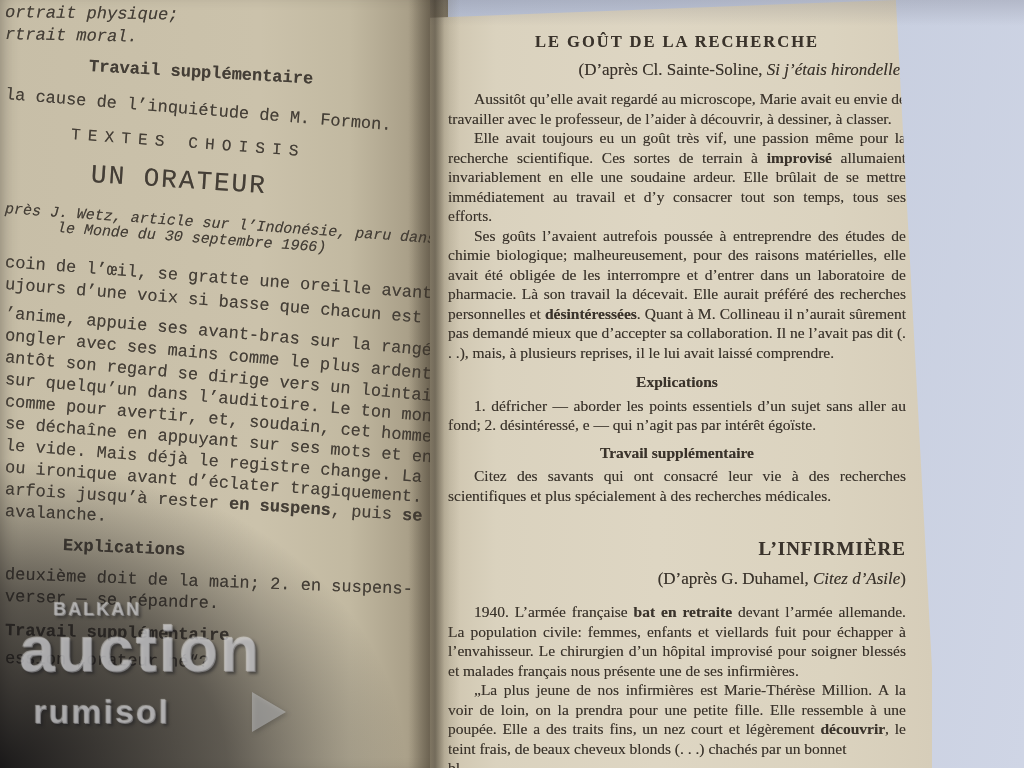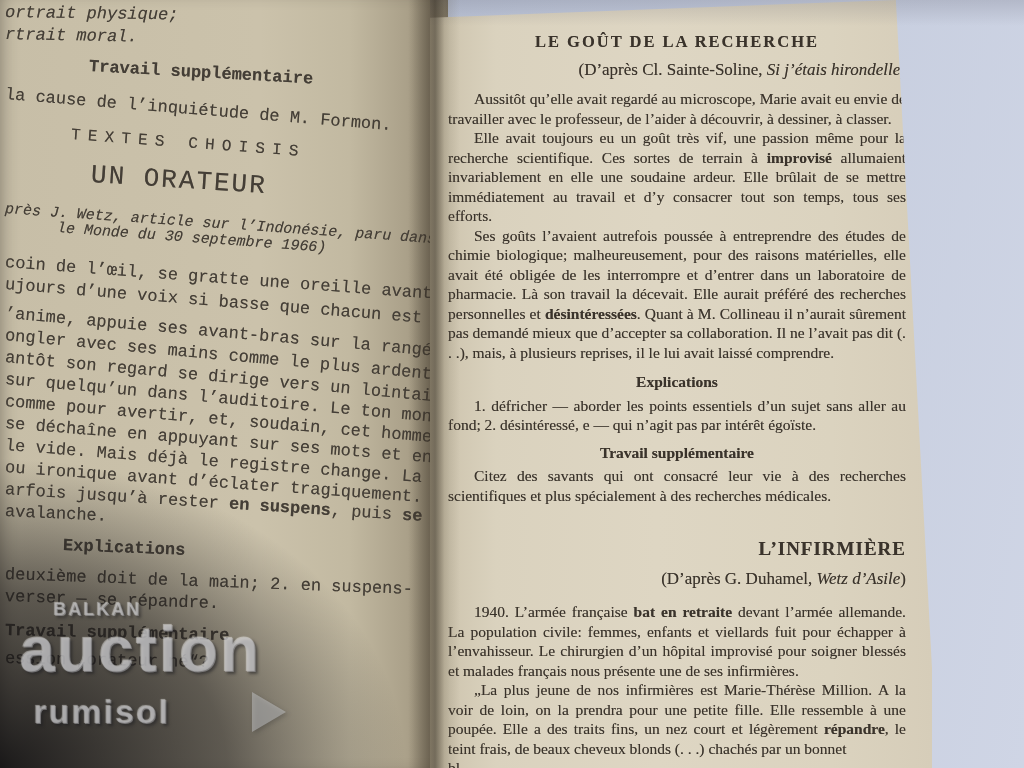--- a/index.html
+++ b/index.html
@@ -99,24 +99,24 @@
       <p class="rpara">Aussitôt qu’elle avait regardé au microscope, Marie avait eu envie de travailler avec le professeur, de l’aider à découvrir, à dessiner, à classer.</p>
       <p class="rpara"><span>Elle avait toujours eu un goût très vif, une passion même pour la recherche scientifique. Ces sortes de terrain à </span><b>improvisé</b><span> allumaient invariablement en elle une soudaine ardeur. Elle brûlait de se mettre immédiatement au travail et d’y consacrer tout son temps, tous ses efforts.</span></p>
       <p class="rpara"><span>Ses goûts l’avaient autrefois poussée à entreprendre des études de chimie biologique; malheureusement, pour des raisons matérielles, elle avait été obligée de les interrompre et d’entrer dans un laboratoire de pharmacie. Là son travail la décevait. Elle aurait préféré des recherches personnelles et </span><b>désintéressées</b><span>. Quant à M. Collineau il n’aurait sûrement pas demandé mieux que d’accepter sa collaboration. Il ne l’avait pas dit (. . .), mais, à plusieurs reprises, il le lui avait laissé comprendre.</span></p>
 
       <div class="rhead">Explications</div>
       <p class="rpara">1. défricher — aborder les points essentiels  d’un sujet sans aller au fond; 2. désintéressé, e — qui n’agit pas par intérêt égoïste.</p>
       <div class="rhead" style="margin-top:8px">Travail supplémentaire</div>
       <p class="rpara">Citez des savants qui ont consacré leur vie à des recherches scientifiques et plus spécialement à des recherches médicales.</p>
 
       <div class="rtitle2">L’INFIRMIÈRE</div>
-      <div class="rsrc" style="margin-bottom:14px"><span>(D’après G. Duhamel, </span><i>Wetz  d’Asile</i><span>)</span></div>
+      <div class="rsrc" style="margin-bottom:14px"><span>(D’après G. Duhamel, </span><i>Citez  d’Asile</i><span>)</span></div>
 
       <p class="rpara"><span>1940. L’armée française </span><b>bat en retraite</b><span> devant l’armée allemande. La population civile: femmes, enfants et viellards fuit pour échapper à l’envahisseur. Le chirurgien d’un hôpital improvisé pour soigner blessés et malades français nous présente  une de ses infirmières.</span></p>
-      <p class="rpara"><span>„La plus jeune de nos infirmières est Marie-Thérèse  Million. A la voir de loin, on la prendra pour une petite fille. Elle ressemble à une poupée. Elle a des traits fins, un nez court et légèrement </span><b>répandre</b><span>, le teint frais, de beaux cheveux blonds  (. . .) chachés  par  un  bonnet</span></p>
+      <p class="rpara"><span>„La plus jeune de nos infirmières est Marie-Thérèse  Million. A la voir de loin, on la prendra pour une petite fille. Elle ressemble à une poupée. Elle a des traits fins, un nez court et légèrement </span><b>découvrir</b><span>, le teint frais, de beaux cheveux blonds  (. . .) chachés  par  un  bonnet</span></p>
       <p class="rpara" style="text-indent:0">bl</p>
     </div>
   </div>
 
   <div class="top-strip-shadow"></div>
   <div class="gutter-shadow"></div>
   <div class="corner-shadow"></div>
 
   <div class="watermark">
     <div class="wm-balkan">BALKAN</div>

